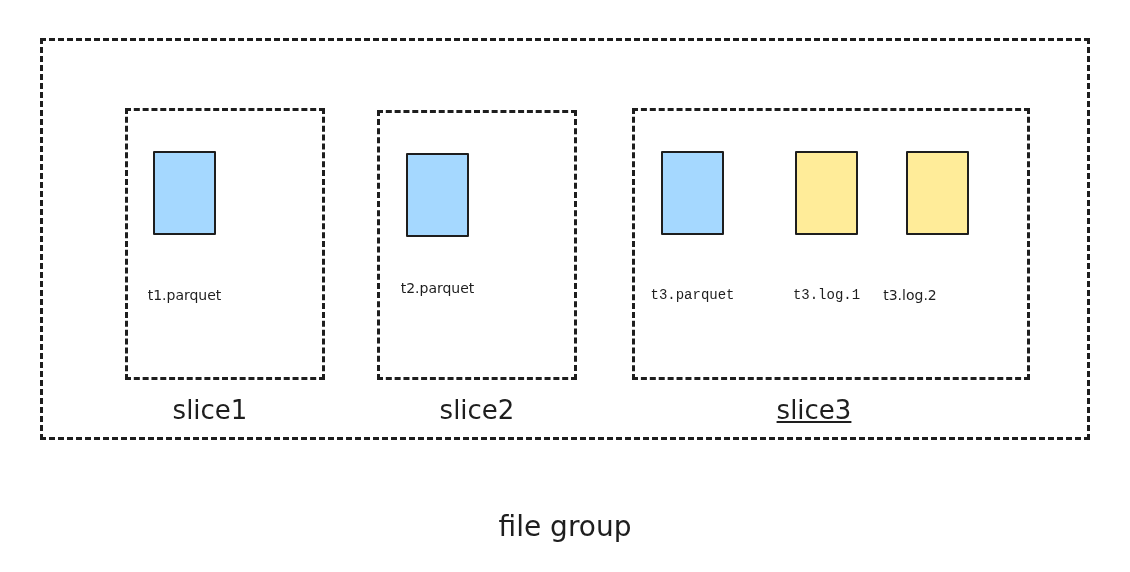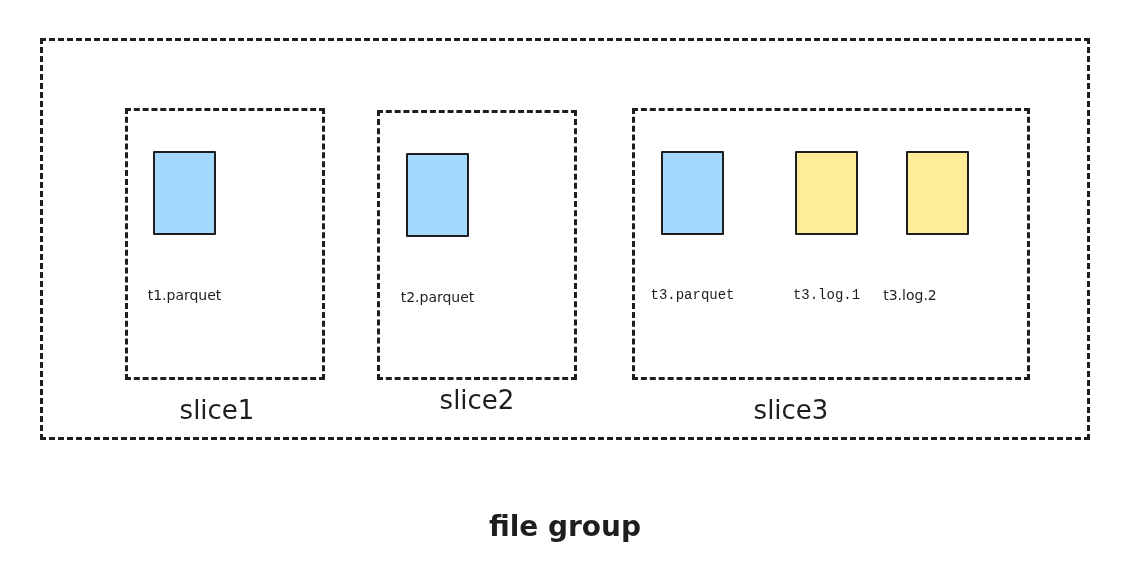--- a/index.html
+++ b/index.html
@@ -17,28 +17,28 @@
 <div id="group-box" class="box" style="left: 40px; top: 38px; width: 1050px; height: 402px;"></div>
 
 <div id="slice-1" class="box" style="left: 125px; top: 108px; width: 200px; height: 272px;"></div>
 <div id="slice-2" class="box" style="left: 377px; top: 110px; width: 200px; height: 270px;"></div>
 <div id="slice-3" class="box" style="left: 632px; top: 108px; width: 398px; height: 272px;"></div>
 
 <div id="f-0-0" class="file" style="left: 153px; top: 151px; width: 63px; height: 84px; background: rgb(165, 216, 255);"></div>
 <div id="l-0-0" class="flabel" style="left: 184.5px; top: 255px;">t1.parquet</div>
 
 <div id="f-1-0" class="file" style="left: 406px; top: 153px; width: 63px; height: 84px; background: rgb(165, 216, 255);"></div>
-<div id="l-1-0" class="flabel" style="left: 437.5px; top: 257px;">t2.parquet</div>
+<div id="l-1-0" class="flabel" style="left: 437.5px; top: 248px;">t2.parquet</div>
 
 <div id="f-2-0" class="file" style="left: 661px; top: 151px; width: 63px; height: 84px; background: rgb(165, 216, 255);"></div>
 <div id="l-2-0" class="flabel" style="left: 692.5px; top: 255px; font-family: Liberation Mono, monospace;">t3.parquet</div>
 
 <div id="f-2-1" class="file" style="left: 795px; top: 151px; width: 63px; height: 84px; background: rgb(255, 236, 153);"></div>
 <div id="l-2-1" class="flabel" style="left: 826.5px; top: 255px; font-family: Liberation Mono, monospace;">t3.log.1</div>
 
 <div id="f-2-2" class="file" style="left: 906px; top: 151px; width: 63px; height: 84px; background: rgb(255, 236, 153);"></div>
 <div id="l-2-2" class="flabel" style="left: 910px; top: 255px;">t3.log.2</div>
 
-<div id="s-0" class="slabel" style="left: 217px; top: 395px;">slice1</div>
-<div id="s-1" class="slabel" style="left: 477px; top: 385px;">slice2</div>
-<div id="s-2" class="slabel" style="left: 791px; top: 395px;">slice3</div>
+<div id="s-0" class="slabel" style="left: 210px; top: 395px;">slice1</div>
+<div id="s-1" class="slabel" style="left: 477px; top: 395px;">slice2</div>
+<div id="s-2" class="slabel" style="left: 814px; top: 395px; text-decoration: underline;">slice3</div>
 
-<div id="g-label" class="glabel" style="left: 565px; top: 510px; font-weight: bold;">file group</div>
+<div id="g-label" class="glabel" style="left: 565px; top: 510px;">file group</div>
 
 </body></html>

